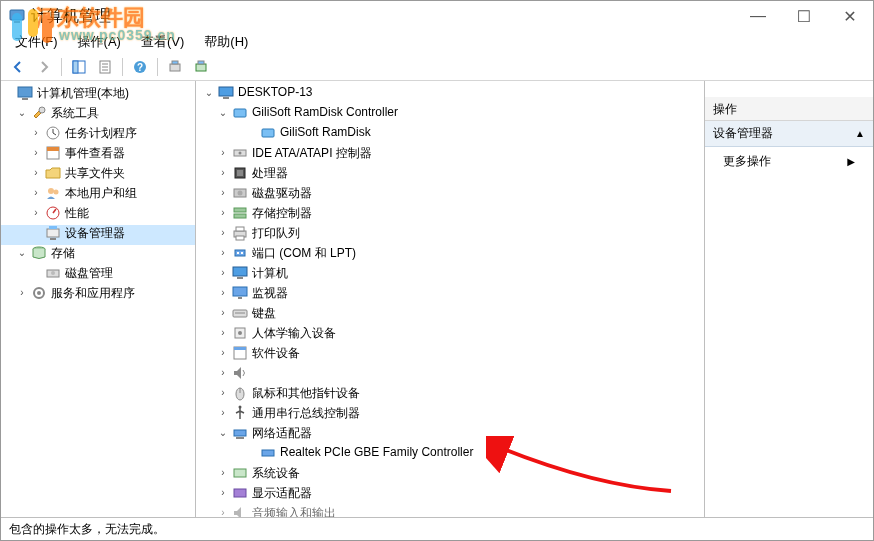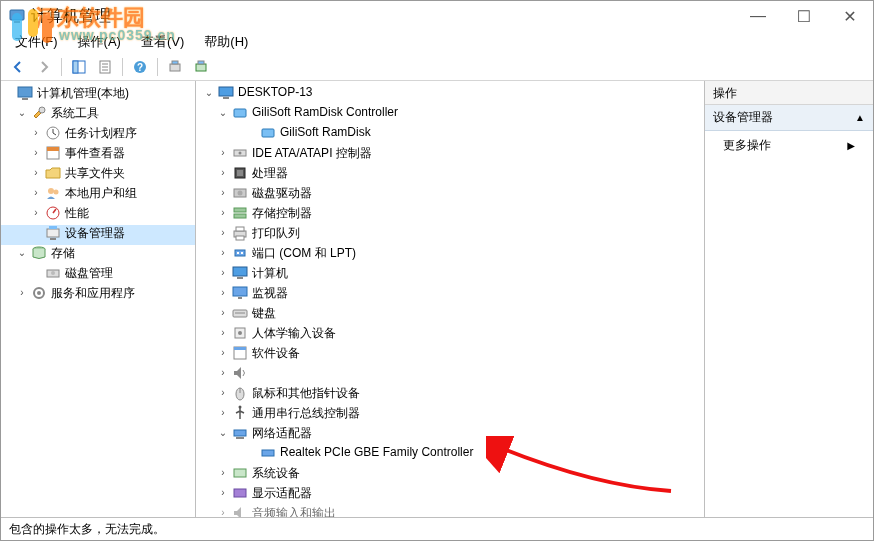--- a/index.html
+++ b/index.html
@@ -37,21 +37,21 @@
 .right-pane { width: 168px; background:#fff; overflow:auto; }
 
 
 .tree-node { display:flex; height:20px; font-size:12px; white-space:nowrap; cursor:default; padding-right:8px; }
 .tree-node.selected { background:#cde8ff; }
 .indent { display:inline-block; }
 .expander { width:14px; height:14px; display:inline-flex; align-items:center; justify-content:center; color:#555; font-size:10px; flex-shrink:0; }
 .node-icon { width:16px; height:16px; margin: 0 4px 0 2px; display:inline-flex; align-items:center; justify-content:center; flex-shrink:0; }
 
 
-.right-header { height:24px; background:#f4f4f4; border-bottom:1px solid #d5d5d5; font-size:12px; padding:4px 8px; font-weight:normal; }
+.right-header { height:24px; background:#f4f4f4; border-bottom:1px solid #d5d5d5; font-size:12px; padding:4px 8px; font-weight:normal;margin-top:16px; }
 .right-section-head { background:#eaf1f8; border-bottom:1px solid #c9d7e5; padding:4px 8px; font-size:12px; display:flex; align-items:center; justify-content:space-between; }
 .right-item { padding:6px 18px; font-size:12px; display:flex; align-items:center; justify-content:space-between; cursor:default; }
 
 
 .status-bar { height:22px; border-top:1px solid #bebebe; font-size:12px; padding:3px 8px; background:#fff; }
 
 
 .mid-pane::-webkit-scrollbar, .left-pane::-webkit-scrollbar { width:17px; }
 .mid-pane::-webkit-scrollbar-thumb, .left-pane::-webkit-scrollbar-thumb { background:#c2c2c2; border: 4px solid #f0f0f0; border-radius:8px;}
 .mid-pane::-webkit-scrollbar-track, .left-pane::-webkit-scrollbar-track { background:#f0f0f0; }

